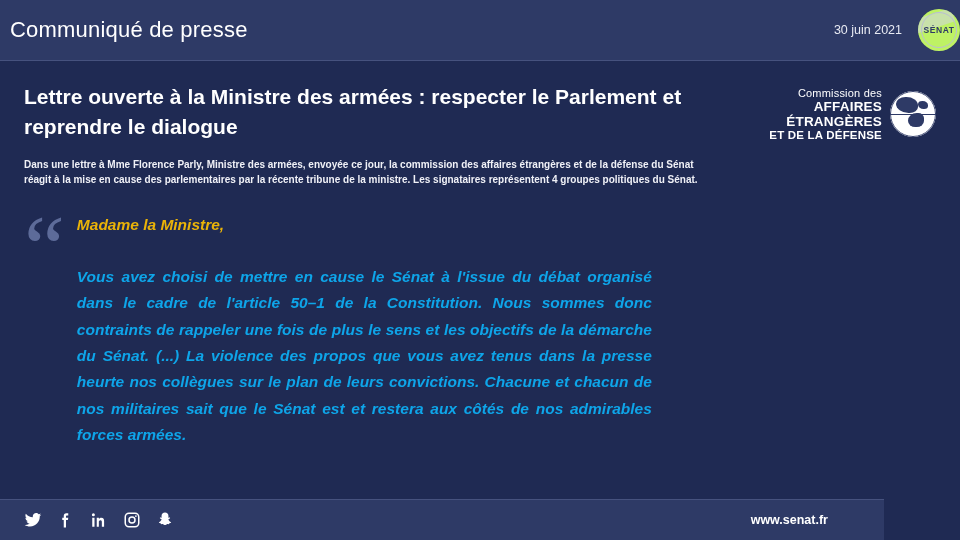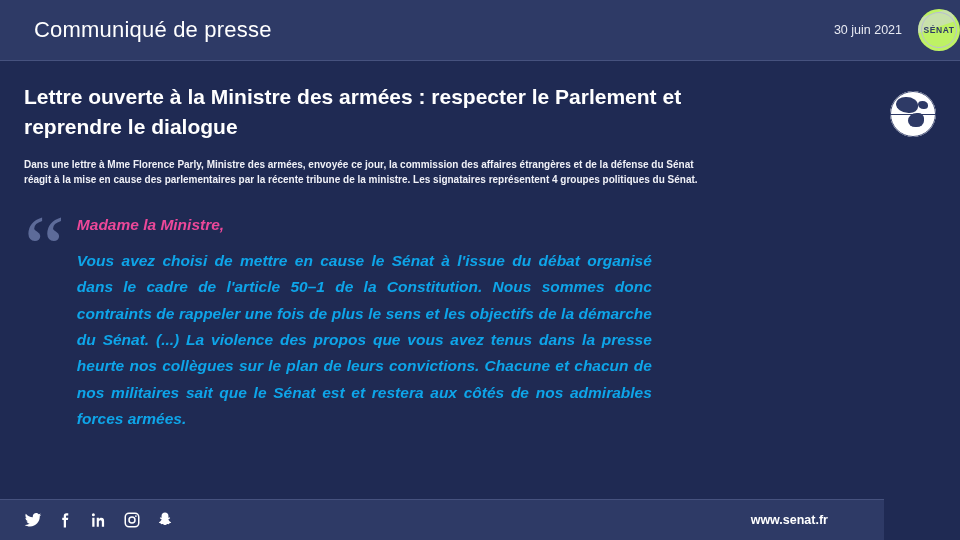--- a/index.html
+++ b/index.html
@@ -26,21 +26,21 @@
     position: absolute;
     top: 0; left: 0;
     width: 960px;
     height: 60px;
     background: #2e3a66;
     border-bottom: 1px solid #46527e;
     display: flex;
     align-items: center;
   }
   .header-title {
-    margin-left: 34px;
+    margin-left: 10px;
     font-size: 22px;
     font-weight: normal;
     letter-spacing: 0.2px;
     color: #ffffff;
   }
   .header-right {
     margin-left: auto;
     display: flex;
     align-items: center;
   }
@@ -186,22 +186,22 @@
     flex: 0 0 auto;
     user-select: none;
   }
   .quote-body {
     max-width: 575px;
   }
   .quote-salutation {
     font-size: 15.5px;
     font-style: italic;
     font-weight: bold;
-    color: #ec4899;
-    margin: 6px 0 14px 0;
+    color: #eab308;
+    margin: 6px 0 30px 0;
   }
   .quote-text {
     font-size: 15.5px;
     font-style: italic;
     font-weight: bold;
     line-height: 1.7;
     color: #0ea5e9;
     text-align: justify;
   }
 
@@ -254,20 +254,25 @@
         <div class="word">SÉNAT</div>
       </div>
     </div>
   </div>
 
   <div class="content">
 
     <div class="title-row">
       <div class="doc-title">Lettre ouverte à la Ministre des armées : respecter le Parlement et reprendre le dialogue</div>
       <div class="commission">
+        <div class="commission-text">
+          <div class="commission-line1">Commission des</div>
+          <div class="commission-line2">AFFAIRES ÉTRANGÈRES</div>
+          <div class="commission-line3">ET DE LA DÉFENSE</div>
+        </div>
         <div class="globe">
           <div class="land l1"></div>
           <div class="land l2"></div>
           <div class="land l3"></div>
           <div class="equator"></div>
           <div class="meridian"></div>
         </div>
       </div>
     </div>
 

